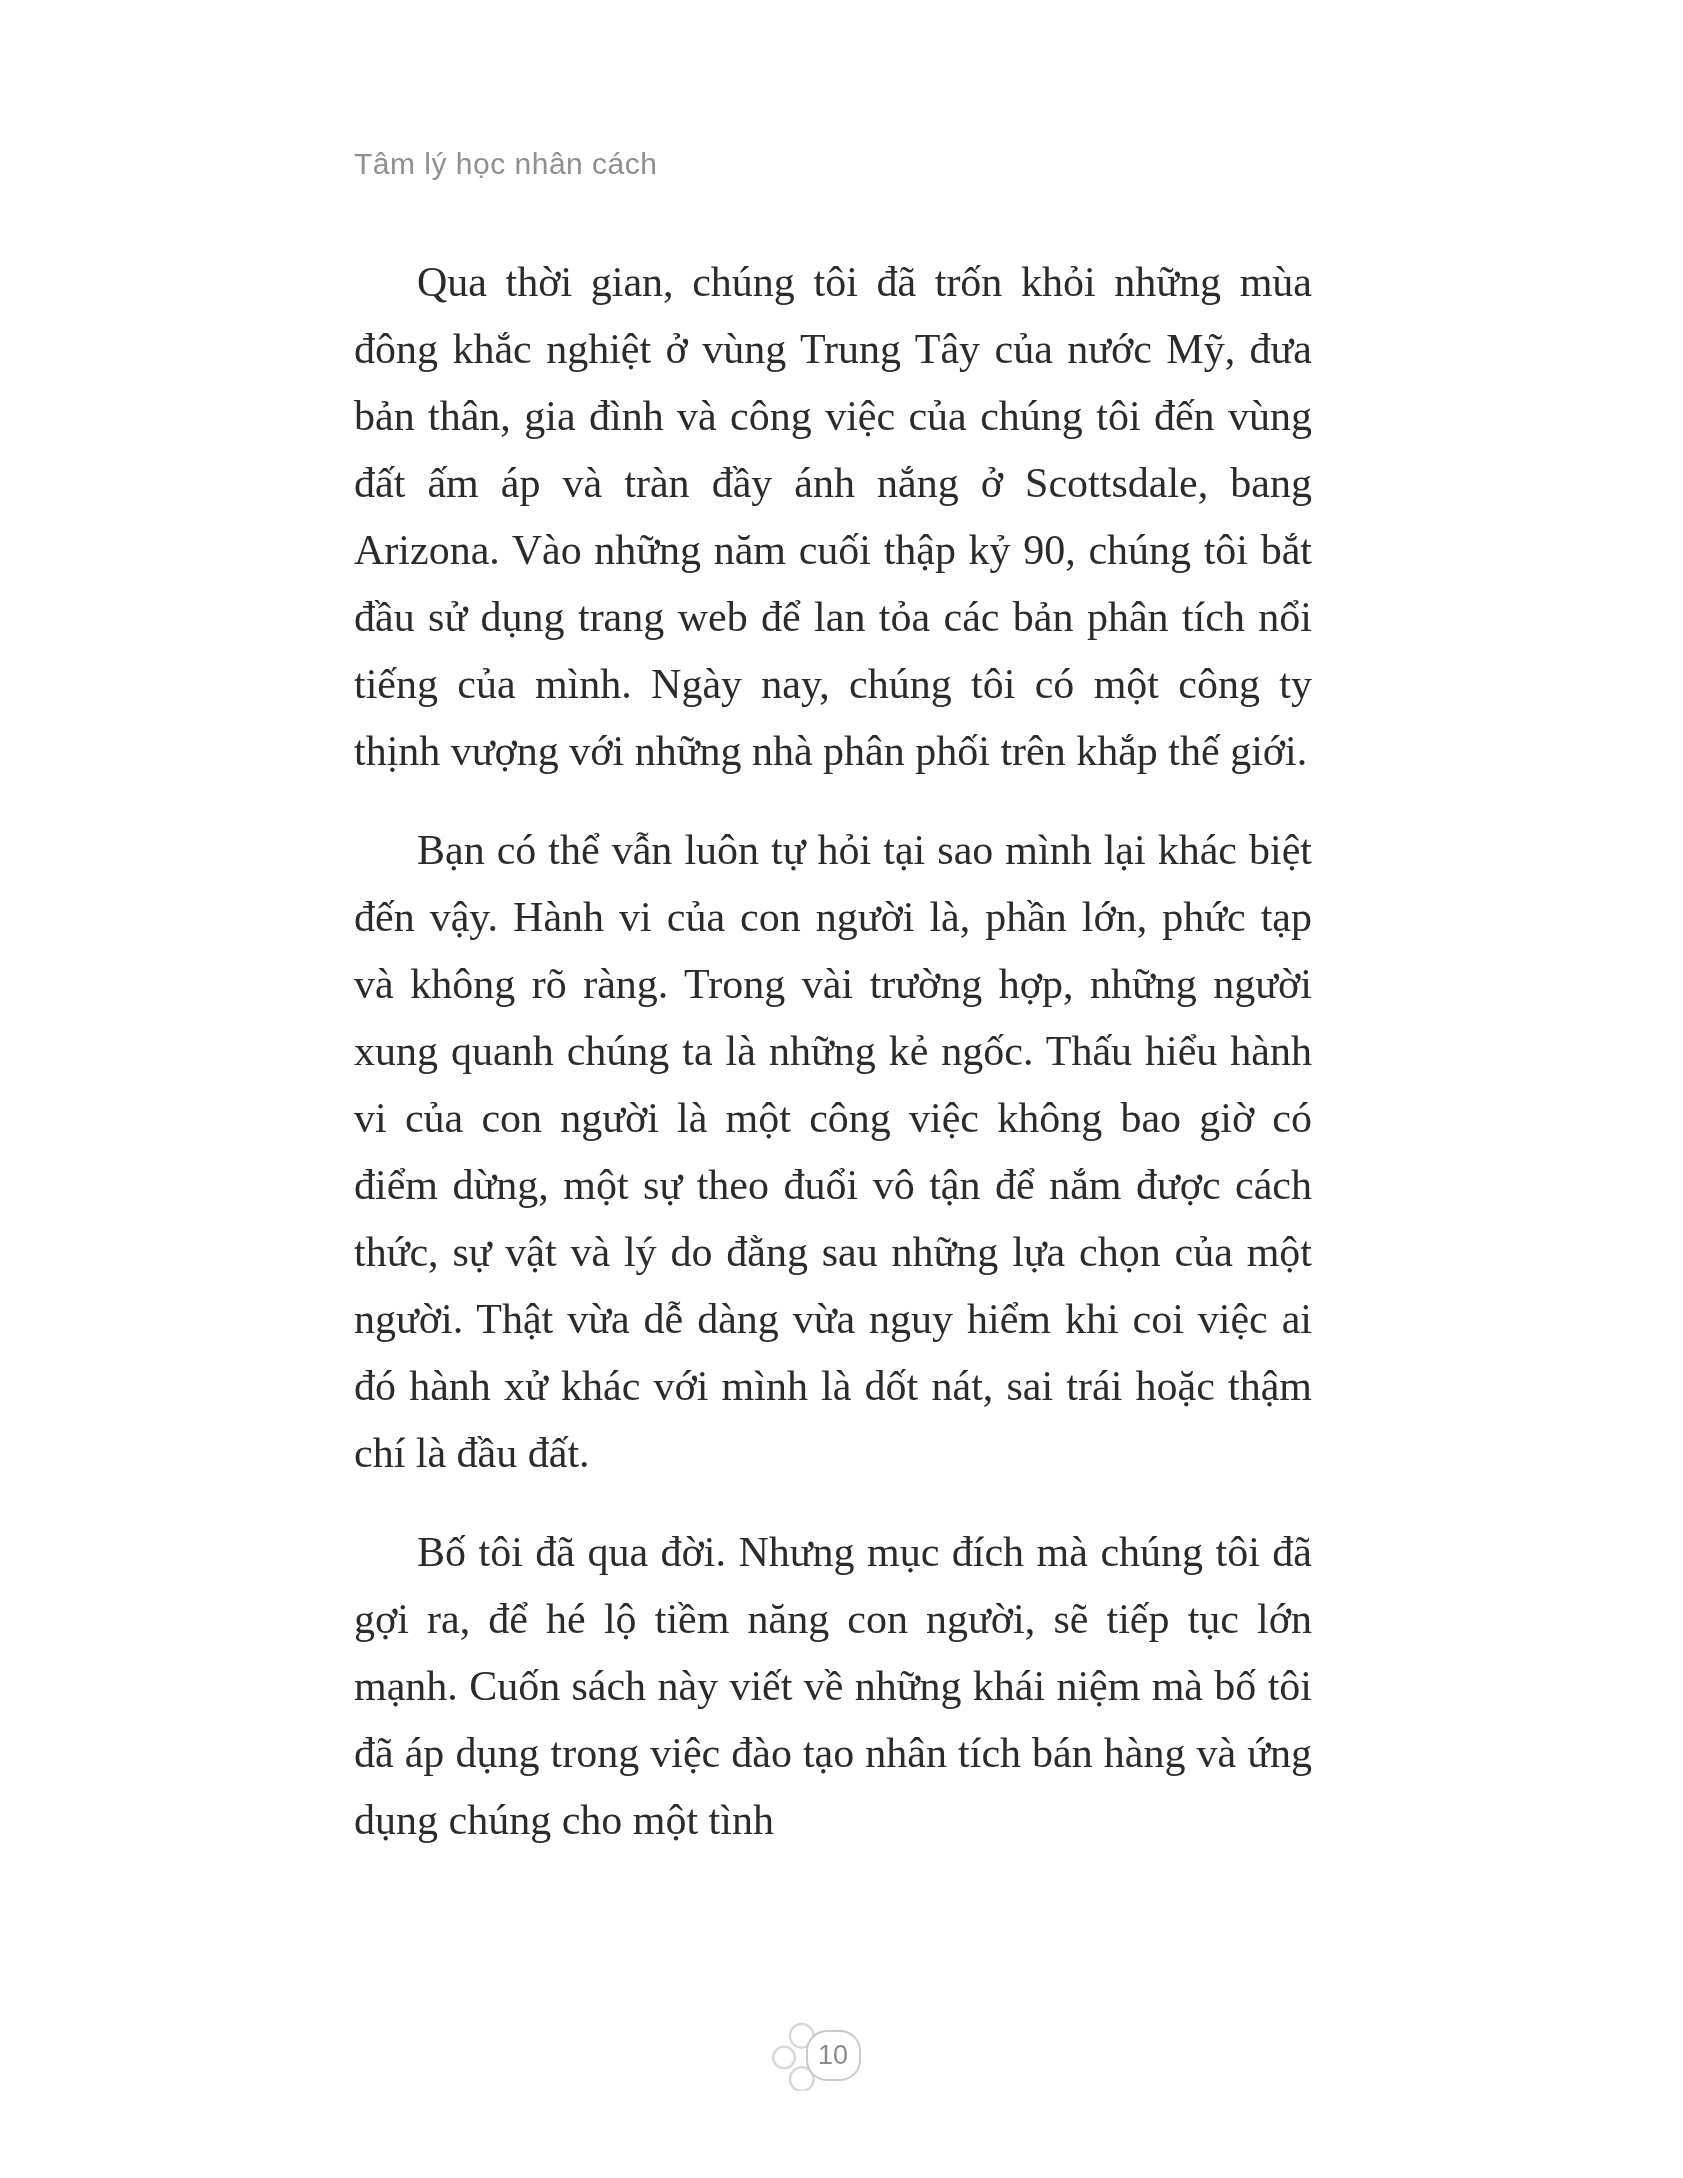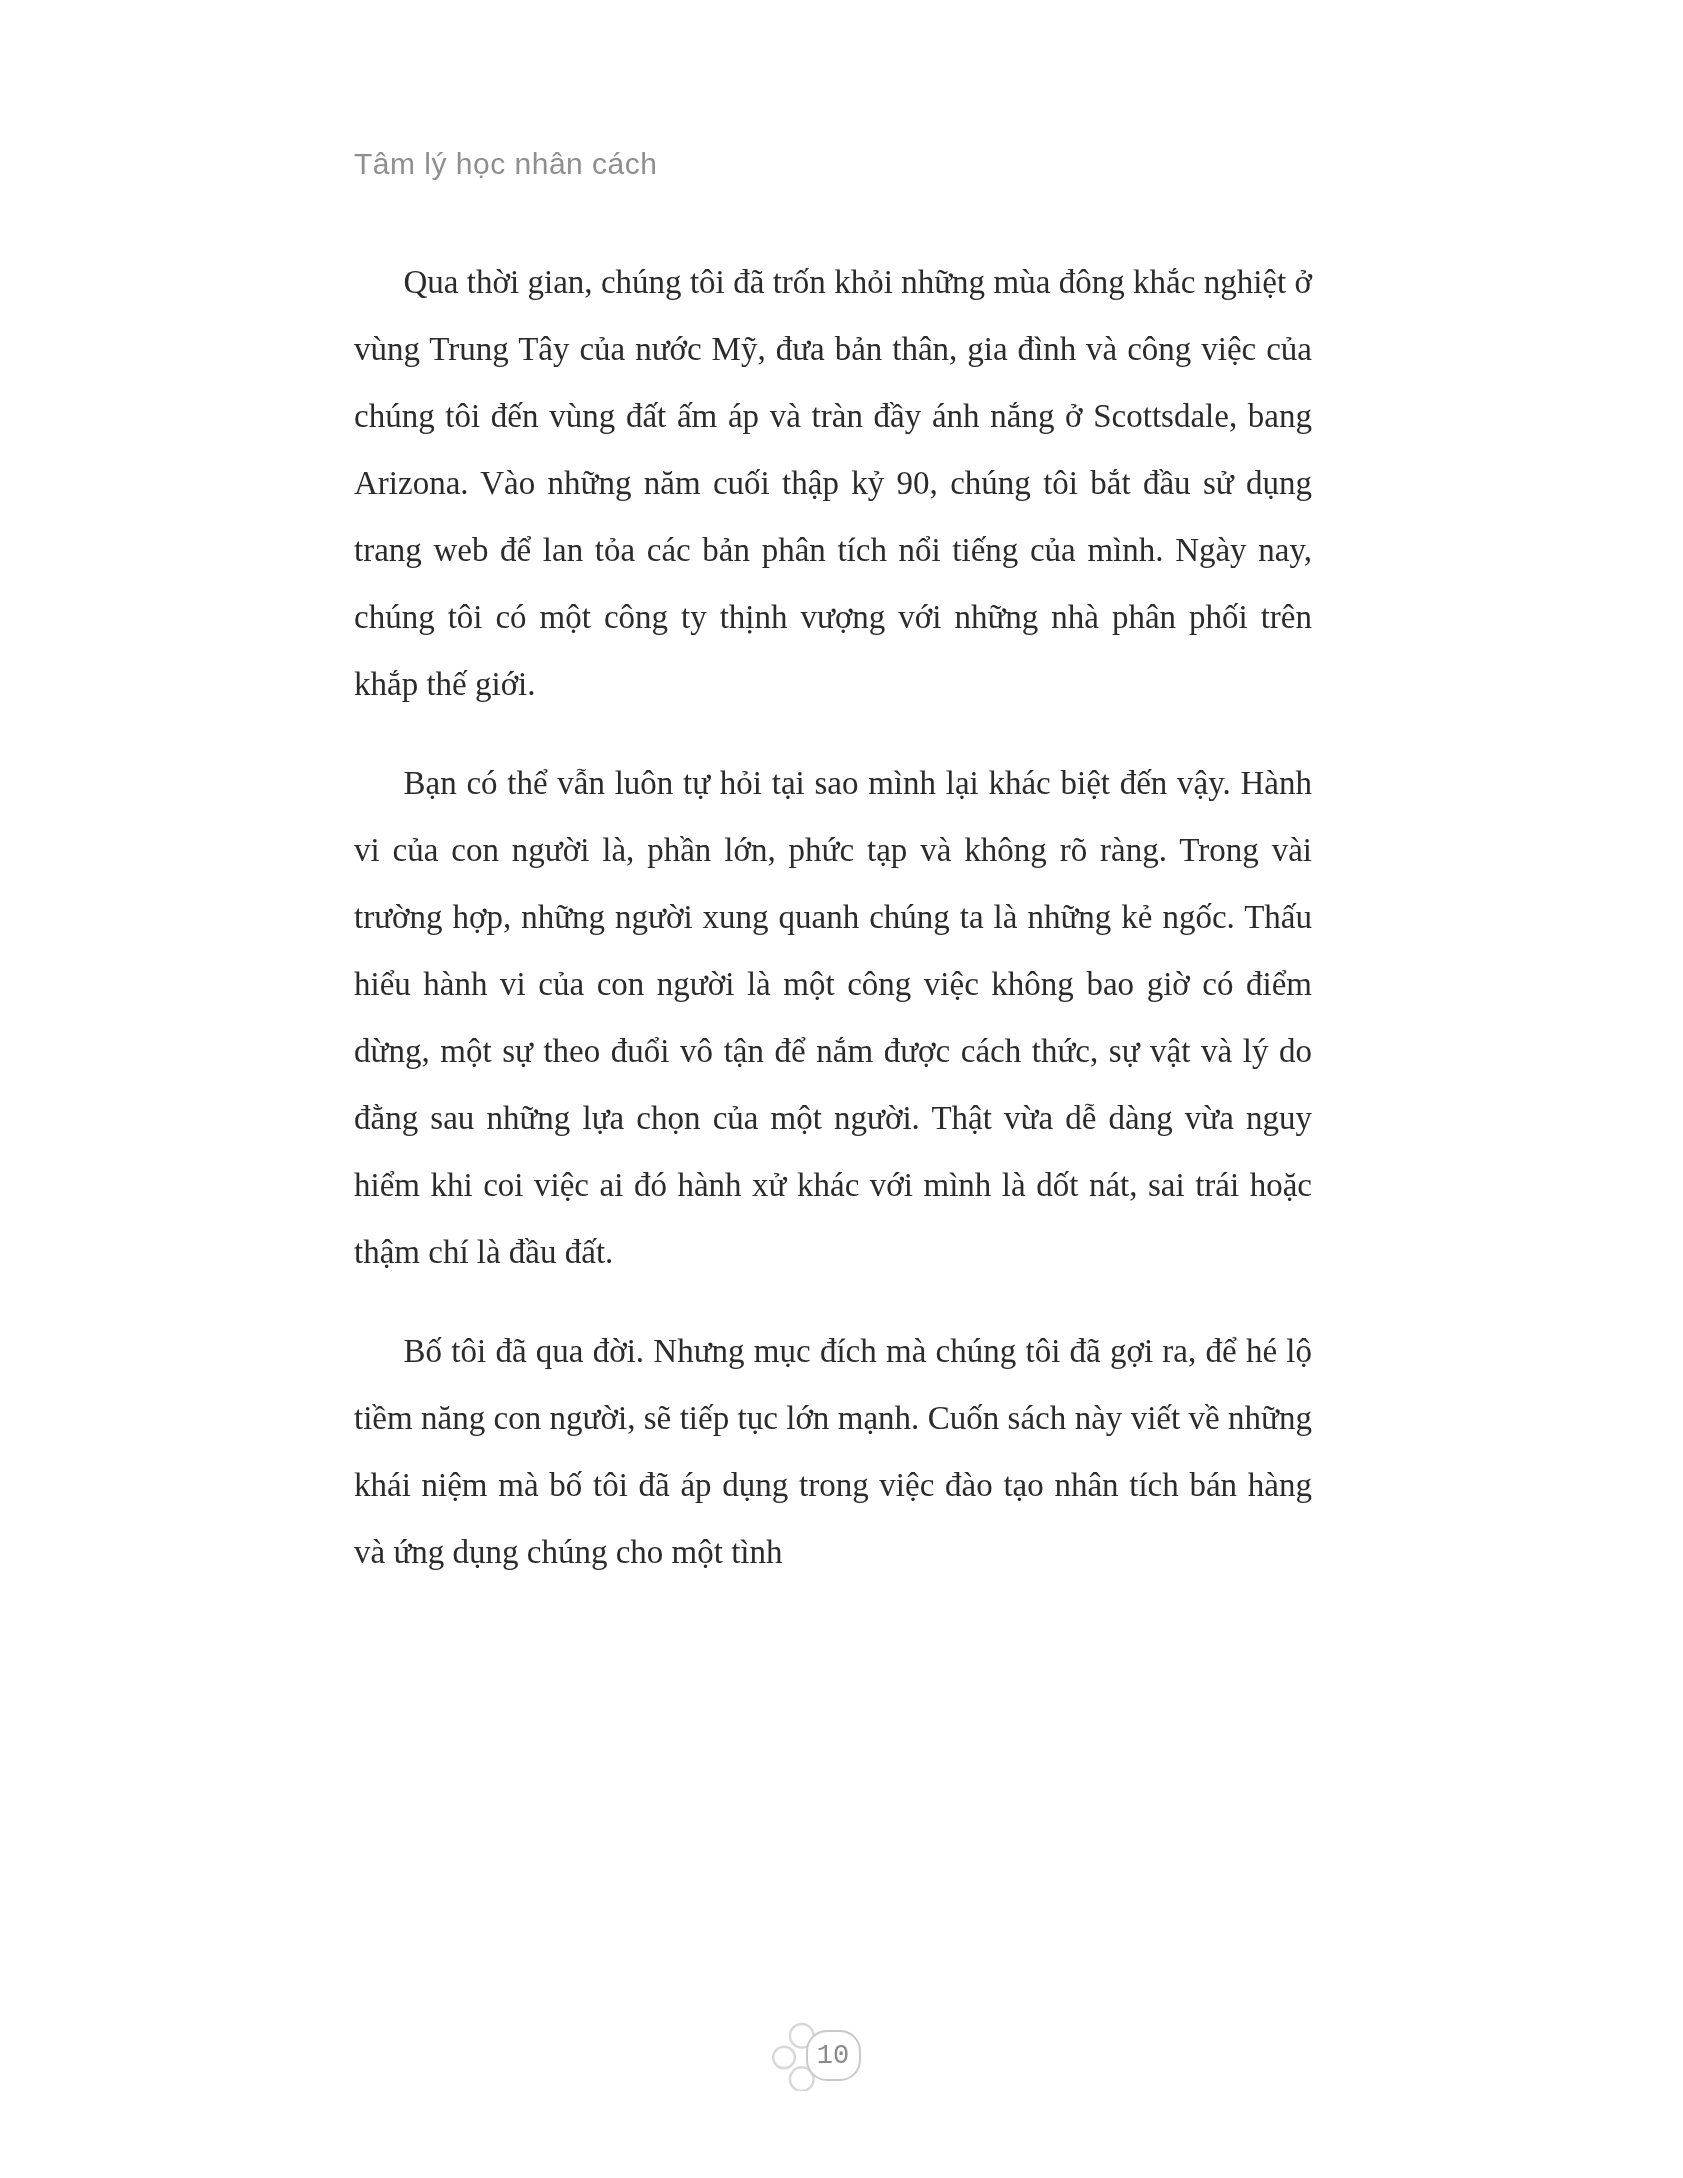--- a/index.html
+++ b/index.html
@@ -21,21 +21,21 @@
     font-size: 30px;
     letter-spacing: 0.5px;
     color: var(--header-text, #8f8f8f);
   }
 
   .text-block {
     position: absolute;
     top: 249px;
     left: 354px;
     width: 958px;
-    font-size: 33px;
+    font-size: 42px;
     line-height: 67px;
     color: var(--body-text, #2b2b2b);
     text-align: justify;
   }
   .text-block p {
     margin: 0 0 32px 0;
     text-indent: 1.5em;
   }
   .text-block p:last-child { margin-bottom: 0; }
 
@@ -62,21 +62,21 @@
   .page-number-box {
     position: absolute;
     inset: 0;
     z-index: 1;
     background: var(--background, #ffffff);
     border: 2px solid var(--badge-border, #c9c9c9);
     border-radius: 21px;
     display: flex;
     align-items: center;
     justify-content: center;
-    font-family: Liberation Mono, monospace;
+    font-family: Liberation Sans, sans-serif;
     font-size: 27px;
     color: var(--badge-text, #8a8a8a);
   }
 </style>
 </head>
 <body>
 
 <div>
 
   <div class="running-header">Tâm lý học nhân cách</div>

